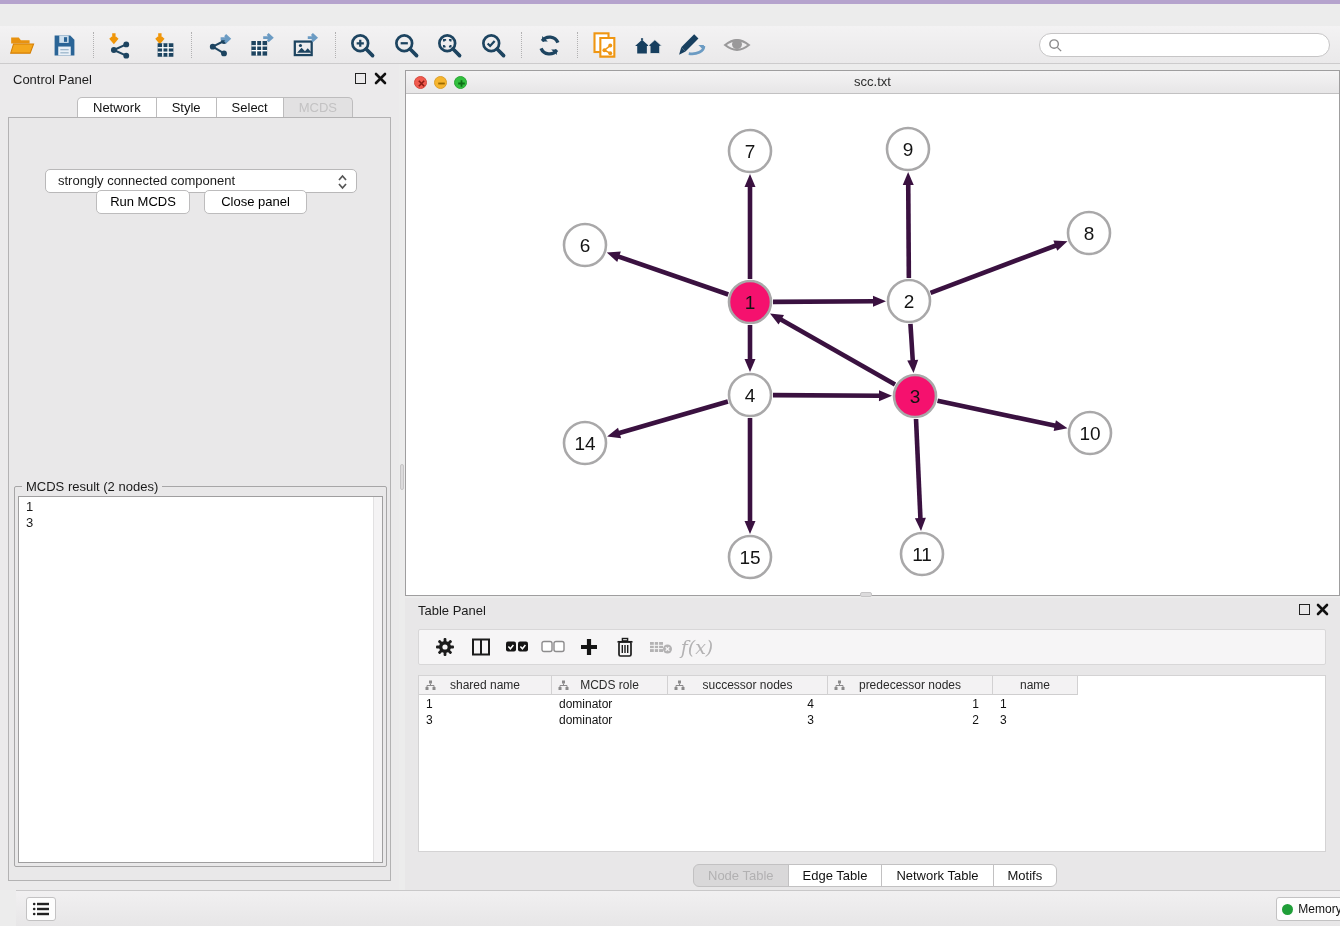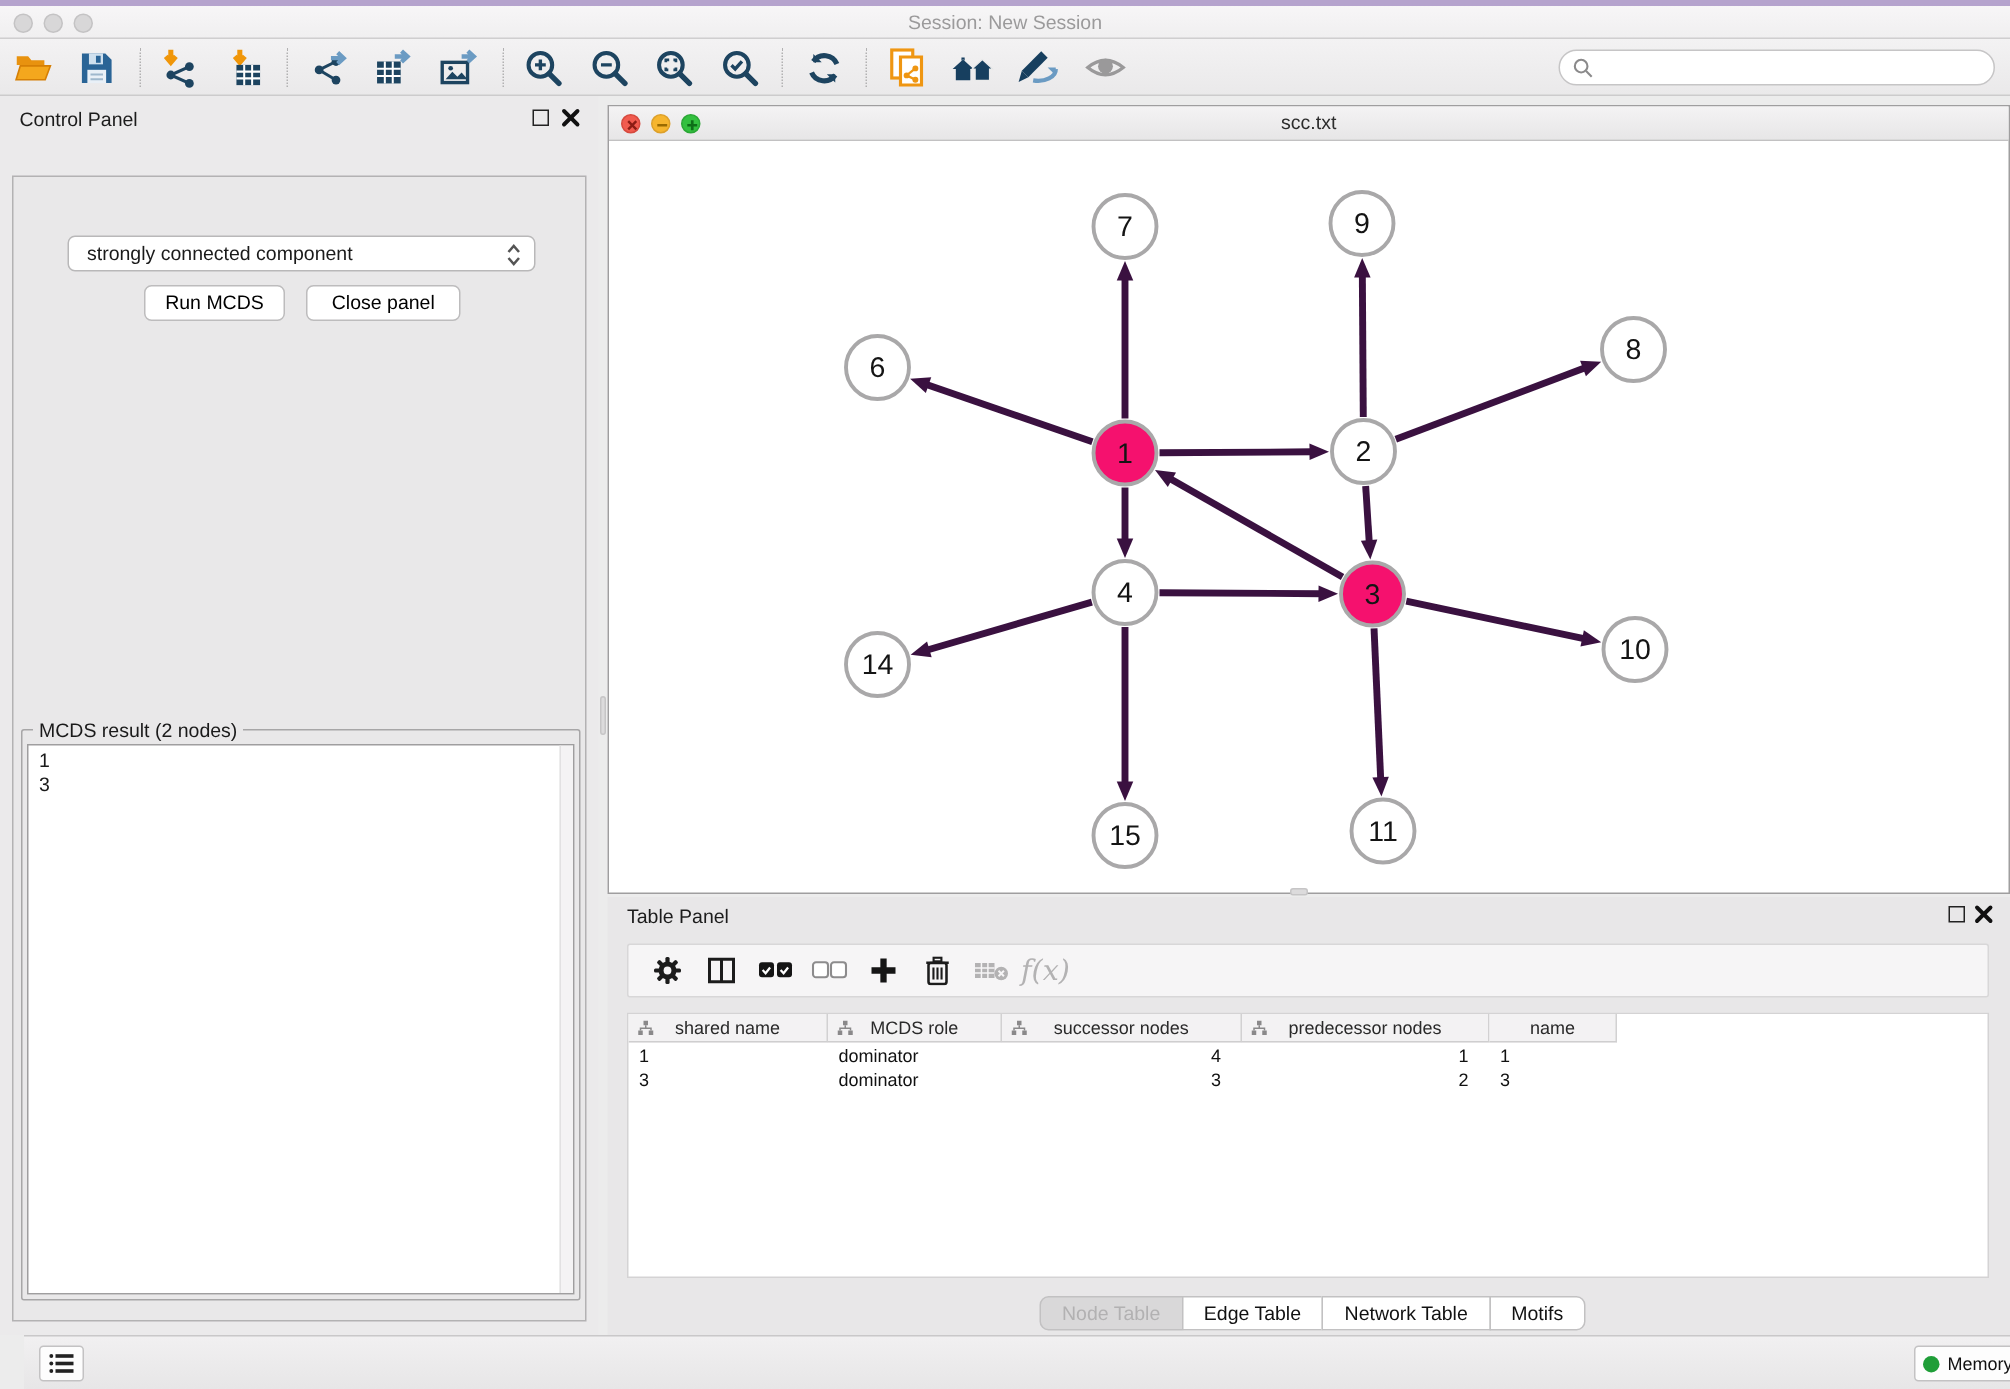--- a/index.html
+++ b/index.html
@@ -42,21 +42,21 @@
   #cp-tabs { position:absolute; left:77px; top:33px; height:21px; display:flex; }
   .cp-tab { height:21px; padding:0 15px; background:#fff; border:1px solid #bdbcbd; border-bottom:none;
     font-size:13px; line-height:20px; color:#111; margin-left:-1px; }
   .cp-tab:first-child { border-top-left-radius:5px; margin-left:0; }
   .cp-tab:last-child { border-top-right-radius:5px; }
   .cp-tab.selected { background:#e2e1e2; color:#c3c2c3; }
 
   #cp-content { position:absolute; left:8px; top:53px; width:383px; height:764px;
     border:1px solid #b3b2b3; background:#e9e8e9; }
   #opt-label { position:absolute; left:0; top:18px; width:100%; text-align:center; font-size:13px; }
-  #criterion-select { position:absolute; left:36px; top:39px; width:312px; height:24px; background:#fff;
+  #criterion-select { position:absolute; left:36px; top:51px; width:312px; height:24px; background:#fff;
     border:1px solid #b9b8b9; border-radius:5px; font-size:13px; line-height:22px; padding-left:12px; }
   #criterion-chevrons { position:absolute; right:8px; top:3px; }
   .cp-button { position:absolute; top:72px; height:24px; background:#fff; border:1px solid #bdbcbd;
     border-radius:5px; font-size:13px; text-align:center; line-height:22px; }
   #run-btn { left:87px; width:94px; }
   #closepanel-btn { left:195px; width:103px; }
 
   #mcds-fieldset { position:absolute; left:5px; top:368px; width:373px; height:381px;
     border:1px solid #a7a6a7; border-radius:2px; }
   #mcds-legend { position:absolute; left:7px; top:-8px; background:#e9e8e9; padding:0 4px; font-size:13px; }
@@ -122,26 +122,20 @@
     border:1px solid #c3c2c3; border-radius:3px; display:flex; align-items:center; justify-content:center;
     gap:5px; font-size:12px; color:#111; }
   #memory-dot { width:11px; height:11px; border-radius:50%; background:#1f9e38; }
 </style>
 </head>
 <body>
 
 <div id="app">
   <div class="desktop-edge-top"></div>
 
-  <div id="titlebar">
-    <div class="traffic-inactive t1"></div>
-    <div class="traffic-inactive t2"></div>
-    <div class="traffic-inactive t3"></div>
-    <div id="main-title">Session: New Session</div>
-  </div>
 
   <div id="toolbar">
     <button class="tb-btn" style="left:5px">
       <svg width="26" height="26" viewBox="0 0 24 24">
         <path d="M2 5 h7 l2 2.5 h8 v3 H2 z" fill="#e8920f"></path>
         <path d="M4.2 11 h18.5 l-3.2 8.5 H1.6 z" fill="#f4a71d" stroke="#d57f05" stroke-width="1"></path>
       </svg>
     </button>
     <button class="tb-btn" style="left:47px">
       <svg width="25" height="25" viewBox="0 0 24 24">
@@ -291,20 +285,26 @@
 
   <div id="control-panel">
     <div id="cp-header">
       <span id="cp-title">Control Panel</span>
       <div class="panel-float" id="cp-float"></div>
       <svg class="panel-close" id="cp-close" viewBox="0 0 13 13">
         <line class="xmark" x1="2" y1="2" x2="11" y2="11"></line>
           <line class="xmark" x1="11" y1="2" x2="2" y2="11"></line>
       </svg>
     </div>
+    <div id="cp-tabs">
+        <div class="cp-tab">Network</div>
+        <div class="cp-tab">Style</div>
+        <div class="cp-tab">Select</div>
+        <div class="cp-tab selected">MCDS</div>
+      </div>
     <div id="cp-content">
       <div id="criterion-select">
         <span>strongly connected component</span>
         <svg id="criterion-chevrons" width="11" height="18" viewBox="0 0 11 18">
           <path d="M2 7 l3.5 -4 3.5 4" fill="none" stroke="#555" stroke-width="1.7"></path>
           <path d="M2 11 l3.5 4 3.5 -4" fill="none" stroke="#555" stroke-width="1.7"></path>
         </svg>
       </div>
       <button class="cp-button" id="run-btn">Run MCDS</button>
       <button class="cp-button" id="closepanel-btn">Close panel</button>

